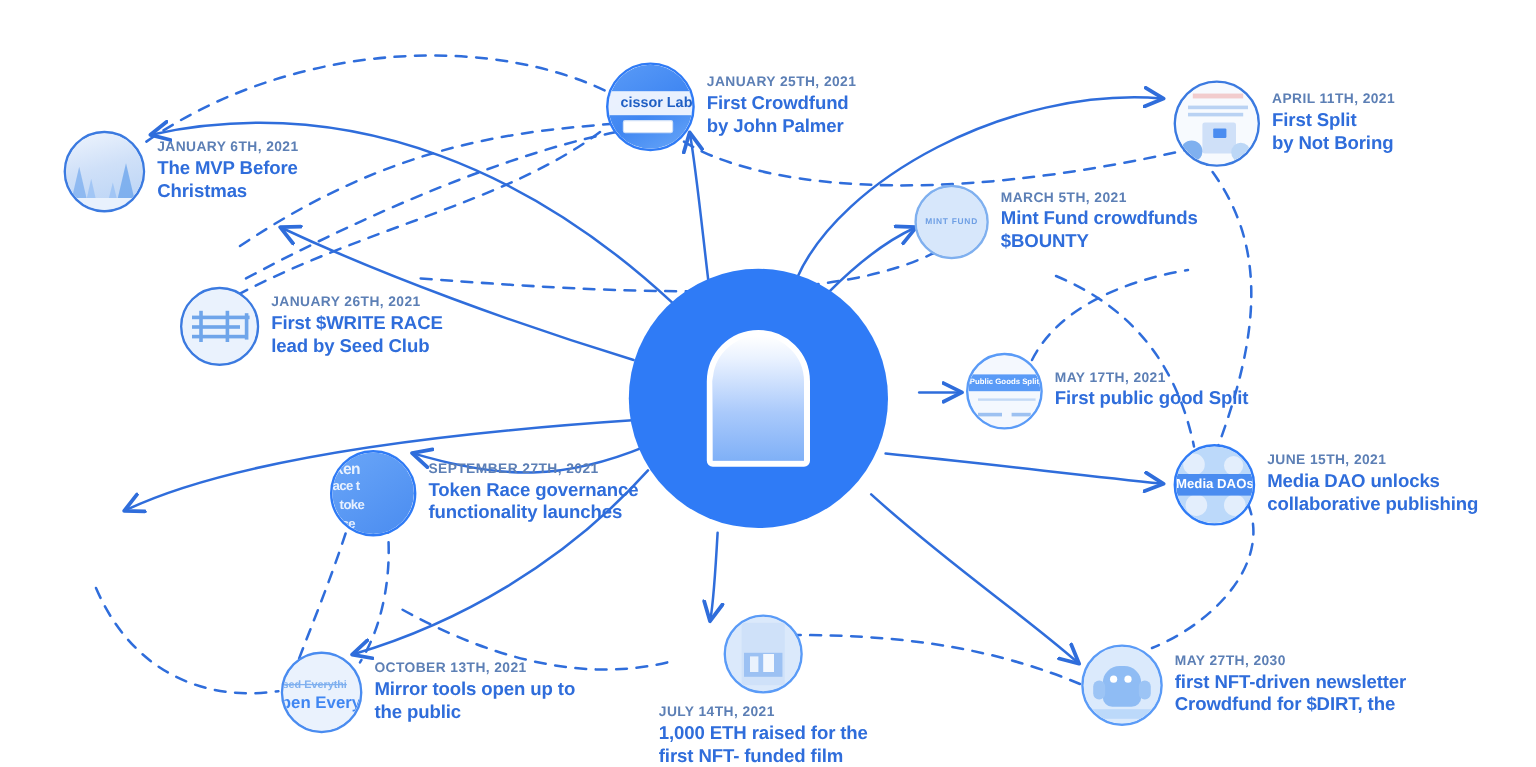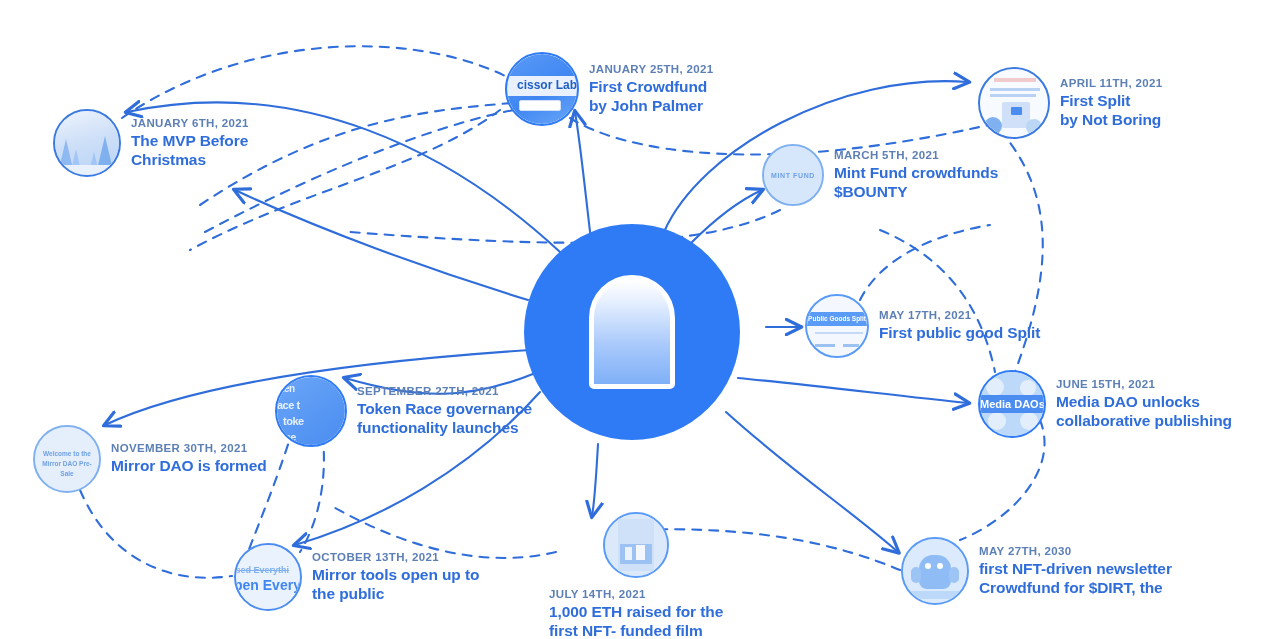--- a/index.html
+++ b/index.html
@@ -195,35 +195,56 @@
     </div>
     <div class="caption">
       <div class="date">APRIL 11TH, 2021</div>
       <div class="title">
         <div>First Split</div>
         <div>by Not Boring</div>
       </div>
     </div>
   </div>
 
-  <div class="node" style="left:762px; top:144px;">
+  <div class="node" style="left:762px; top:154px;">
     <div class="thumb" style="width:62px;height:62px;border-color:#7fb0ef;">
       <div class="thumb-inner" style="background:#d7e7fb;">
         <div class="txt-mini" style="left:0;right:0;top:26px;text-align:center;font-size:7px;color:#6e9fe4;letter-spacing:.6px;">MINT FUND</div>
       </div>
     </div>
     <div class="caption">
       <div class="date">MARCH 5TH, 2021</div>
       <div class="title">
         <div>Mint Fund crowdfunds</div>
         <div>$BOUNTY</div>
       </div>
     </div>
   </div>
 
+  <div class="node" style="left:150px; top:239px;">
+    <div class="thumb" style="width:66px;height:66px;">
+      <div class="thumb-inner" style="background:#eaf2fd;">
+        <div class="art">
+          <div style="position:absolute;left:8px;top:22px;width:48px;height:3px;background:#6fa5ea;"></div>
+          <div style="position:absolute;left:8px;top:30px;width:40px;height:3px;background:#6fa5ea;"></div>
+          <div style="position:absolute;left:8px;top:38px;width:46px;height:3px;background:#6fa5ea;"></div>
+          <div style="position:absolute;left:14px;top:18px;width:3px;height:26px;background:#6fa5ea;"></div>
+          <div style="position:absolute;left:36px;top:18px;width:3px;height:26px;background:#6fa5ea;"></div>
+          <div style="position:absolute;left:52px;top:20px;width:3px;height:22px;background:#6fa5ea;"></div>
+        </div>
+      </div>
+    </div>
+    <div class="caption">
+      <div class="date">JANUARY 26TH, 2021</div>
+      <div class="title">
+        <div>First $WRITE RACE</div>
+        <div>lead by Seed Club</div>
+      </div>
+    </div>
+  </div>
 
   <div class="node" style="left:805px; top:294px;">
     <div class="thumb" style="width:64px;height:64px;border-color:#5a9bf7;">
       <div class="thumb-inner" style="background:#f4f8fe;">
         <div class="art">
           <div style="position:absolute;left:0;top:16px;width:100%;height:14px;background:#5a9bf7;"></div>
           <div class="txt-mini" style="left:0;right:0;top:19px;text-align:center;font-size:6.5px;">Public Goods Split</div>
           <div style="position:absolute;left:8px;top:36px;width:48px;height:1.5px;background:#c3d9f6;"></div>
           <div style="position:absolute;left:8px;top:48px;width:20px;height:3px;background:#9dc1f1;"></div>
           <div style="position:absolute;right:8px;top:48px;width:16px;height:3px;background:#9dc1f1;"></div>
@@ -257,49 +278,36 @@
         <div>Media DAO unlocks</div>
         <div>collaborative publishing</div>
       </div>
     </div>
   </div>
 
   <div class="node" style="left:275px; top:375px;">
     <div class="thumb" style="width:72px;height:72px;border-color:#2f7bf6;">
       <div class="thumb-inner" style="background:linear-gradient(145deg,#6aa6f8 0%,#4a8cf0 100%);">
         <div class="art">
-          <div class="txt-mini" style="left:2px;top:6px;font-size:10px;letter-spacing:-0.5px;opacity:.85">ken</div>
+          <div class="txt-mini" style="left:2px;top:6px;font-size:13px;letter-spacing:-0.5px;opacity:.85">ken</div>
           <div class="txt-mini" style="left:0px;top:22px;font-size:11px;letter-spacing:-0.5px;opacity:.85">ace t</div>
           <div class="txt-mini" style="left:6px;top:38px;font-size:11px;letter-spacing:-0.5px;opacity:.85">toke</div>
           <div class="txt-mini" style="left:2px;top:54px;font-size:11px;letter-spacing:-0.5px;opacity:.85">ace</div>
         </div>
       </div>
     </div>
     <div class="caption">
       <div class="date">SEPTEMBER 27TH, 2021</div>
       <div class="title">
         <div>Token Race governance</div>
         <div>functionality launches</div>
       </div>
     </div>
   </div>
 
-  <div class="node" style="left:33px; top:425px;">
-    <div class="thumb" style="width:68px;height:68px;border-color:#7fb0ef;">
-      <div class="thumb-inner" style="background:#e5effc;">
-        <div class="txt-mini" style="left:0;right:0;top:22px;text-align:center;font-size:6.5px;color:#6e9fe4;line-height:1.5;white-space:normal;padding:0 5px;">Welcome to the Mirror DAO Pre-Sale</div>
-      </div>
-    </div>
-    <div class="caption">
-      <div class="date">NOVEMBER 30TH, 2021</div>
-      <div class="title">
-        <div>Mirror DAO is formed</div>
-      </div>
-    </div>
-  </div>
 
   <div class="node" style="left:234px; top:543px;">
     <div class="thumb" style="width:68px;height:68px;border-color:#4a8cf0;">
       <div class="thumb-inner" style="background:#eaf2fd;">
         <div class="art">
           <div class="txt-mini" style="left:-6px;top:20px;font-size:9px;color:#7fb0ef;text-decoration:line-through;">osed Everythi</div>
           <div class="txt-mini" style="left:-2px;top:32px;font-size:14px;color:#3f86f2;">pen Everythin</div>
         </div>
       </div>
     </div>

